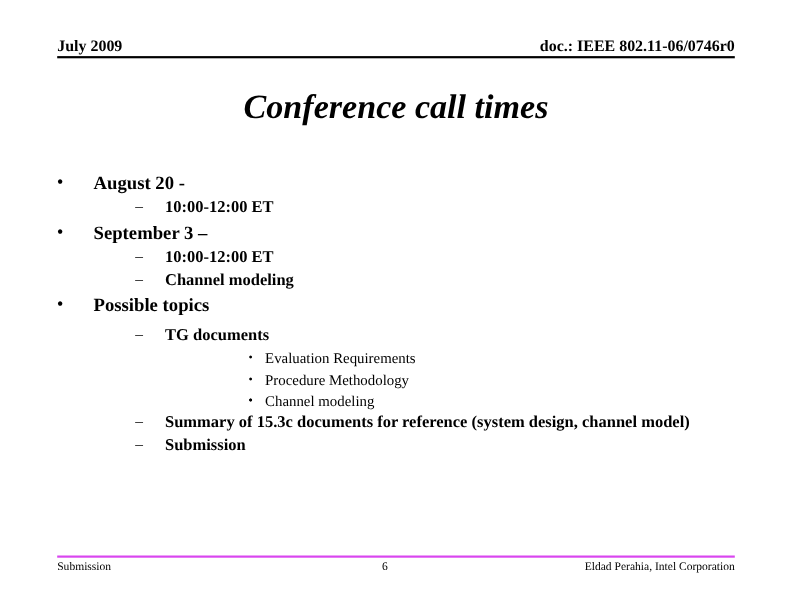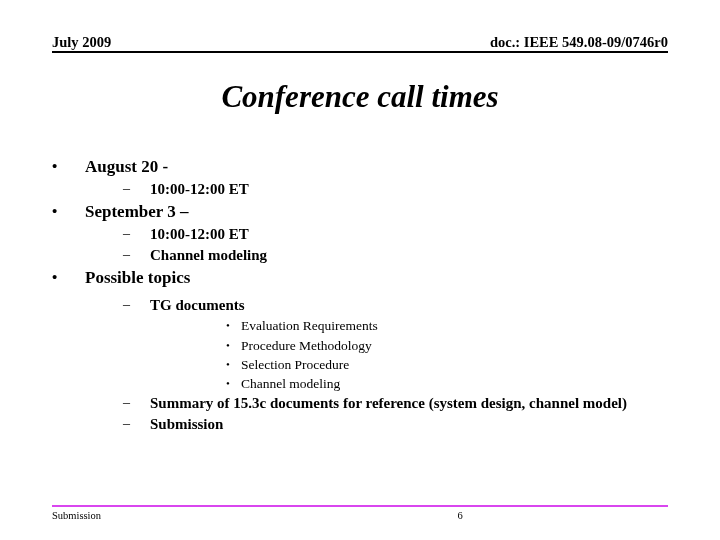--- a/index.html
+++ b/index.html
@@ -165,21 +165,21 @@
     white-space: nowrap;
   }
 </style>
 </head>
 <body>
 
 <div class="slide">
 
   <div class="header">
     <span class="header-left">July 2009</span>
-    <span class="header-right">doc.: IEEE 549.08-09/0746r0</span>
+    <span class="header-right">doc.: IEEE 802.11-06/0746r0</span>
   </div>
 
   <div class="slide-title">Conference call times</div>
 
   <div class="body">
 
     <ul class="lvl l1">
 
       <li class="item">
         <span class="marker">•</span>
@@ -222,21 +222,20 @@
               <li class="item">
                 <span class="marker">•</span>
                 <span class="text">Evaluation Requirements</span>
               </li>
               <li class="item">
                 <span class="marker">•</span>
                 <span class="text">Procedure Methodology</span>
               </li>
               <li class="item">
                 <span class="marker">•</span>
-                <span class="text">Selection Procedure</span>
               </li>
               <li class="item">
                 <span class="marker">•</span>
                 <span class="text">Channel modeling</span>
               </li>
             </ul>
           </li>
 
           <li class="item">
             <span class="marker">–</span>
@@ -249,15 +248,16 @@
           </li>
         </ul>
       </li>
 
     </ul>
   </div>
 
   <div class="footer">
     <span class="footer-left">Submission</span>
     <span class="footer-center">6</span>
+    <span class="footer-right">Eldad Perahia, Intel Corporation</span>
   </div>
 
 </div>
 
 </body></html>

